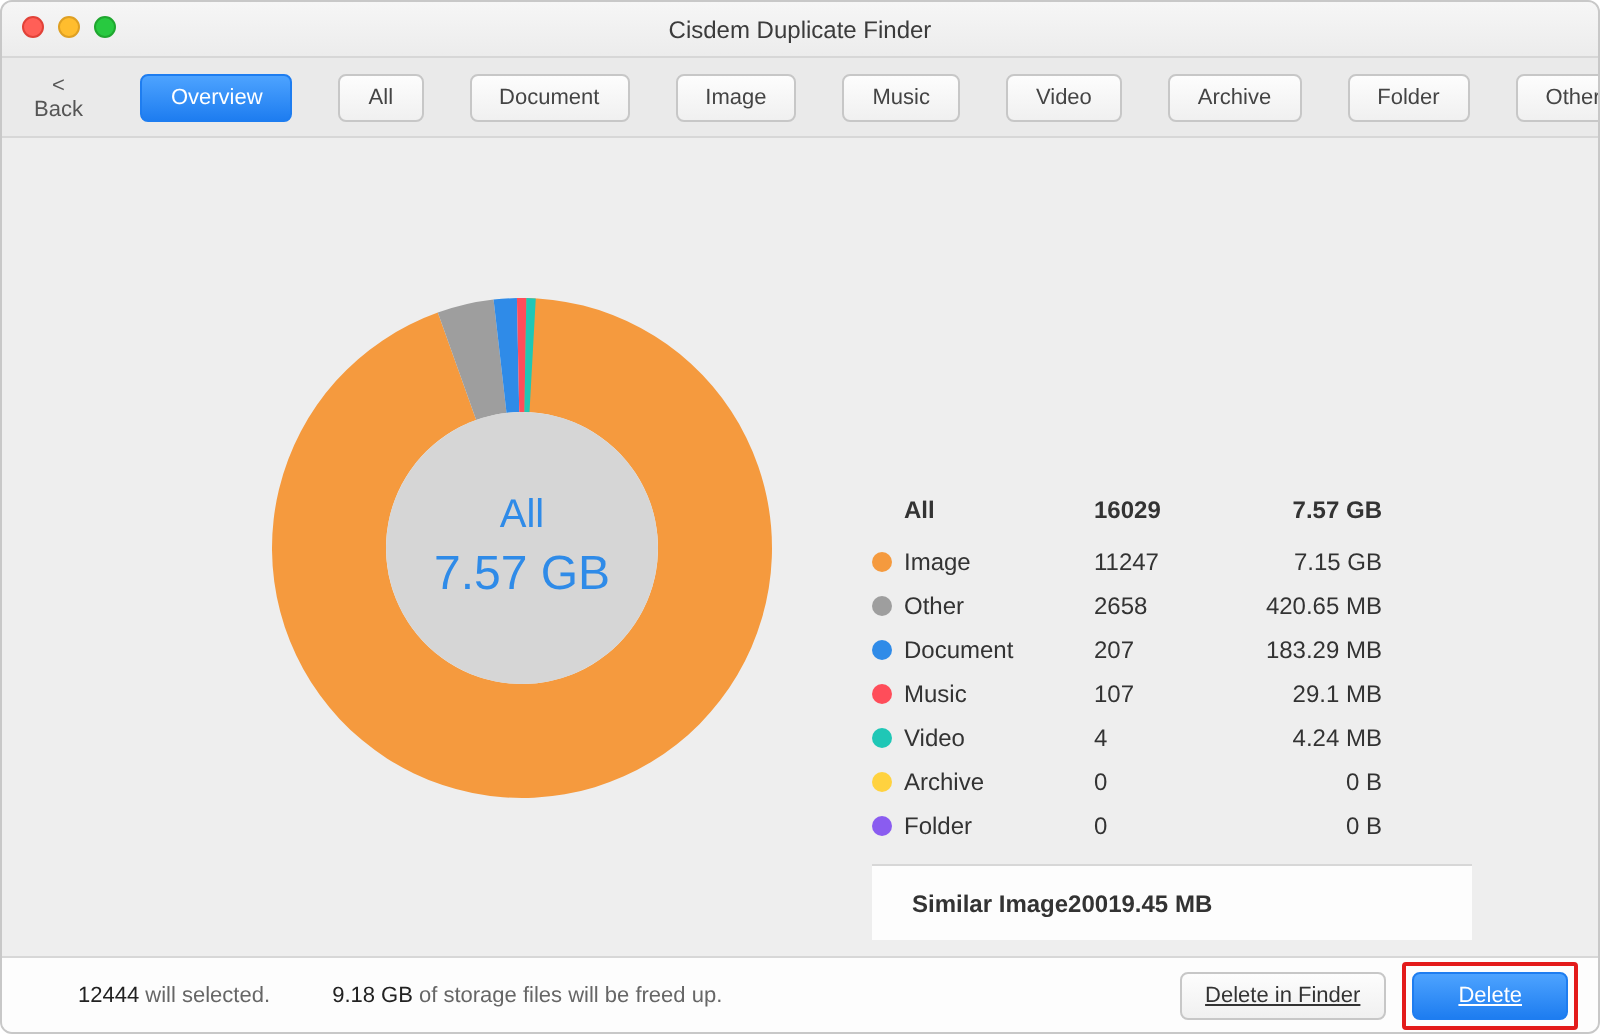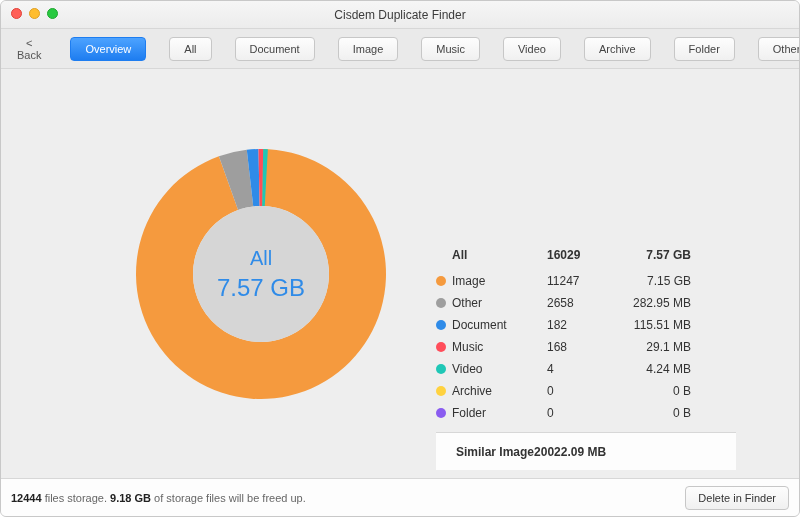--- a/index.html
+++ b/index.html
@@ -38,23 +38,23 @@
   .legend-row.header .dot { visibility:hidden; }
   .legend-row.footer { font-weight:700; margin-top:8px; }
   .legend-row.footer .dot { visibility:hidden; }
   .dot { width:10px; height:10px; border-radius:50%; display:inline-block; }
   .col-count { text-align:left; }
   .col-size { text-align:right; padding-right:6px; }
 
   
   .footer { height:38px; border-top:1px solid #d7d7d7; background:#fdfdfd; display:flex; align-items:center; padding:0 10px; }
   .status { font-size:11px; color:#666; }
-  .status b { color:#222; font-weight:700; }
+  .status b { color:#222; font-weight:400;margin-left:28px; }
   .spacer { flex:1; }
-  .btn { height:24px; border:1px solid #c7c7c7; border-radius:4px; background:linear-gradient(#fdfdfd,#f0f0f0); color:#333; font-size:11px; padding:0 12px; cursor:pointer; }
+  .btn { height:24px; border:1px solid #c7c7c7; border-radius:4px; background:linear-gradient(#fdfdfd,#f0f0f0); color:#333; font-size:11px; padding:0 12px; cursor:pointer;text-decoration:underline; }
   .btn.primary { background:linear-gradient(#4da3ff,#1e7df0); border-color:#1e7df0; color:#fff; padding:0 22px; }
   .delete-frame { border:2px solid #e31b1b; padding:3px; margin-left:8px; border-radius:2px; }
 </style>
 </head>
 <body>
 
 <div class="window">
 
   <div class="titlebar">
     <div class="traffic">
@@ -107,32 +107,32 @@
           <div class="legend-row">
             <span class="dot" style="background: rgb(245, 154, 62);"></span>
             <span>Image</span>
             <span class="col-count">11247</span>
             <span class="col-size">7.15 GB</span>
           </div>
           <div class="legend-row">
             <span class="dot" style="background: rgb(158, 158, 158);"></span>
             <span>Other</span>
             <span class="col-count">2658</span>
-            <span class="col-size">282.95 MB</span>
+            <span class="col-size">420.65 MB</span>
           </div>
           <div class="legend-row">
             <span class="dot" style="background: rgb(47, 139, 232);"></span>
             <span>Document</span>
-            <span class="col-count">182</span>
-            <span class="col-size">115.51 MB</span>
+            <span class="col-count">207</span>
+            <span class="col-size">183.29 MB</span>
           </div>
           <div class="legend-row">
             <span class="dot" style="background: rgb(255, 77, 90);"></span>
             <span>Music</span>
-            <span class="col-count">168</span>
+            <span class="col-count">107</span>
             <span class="col-size">29.1 MB</span>
           </div>
           <div class="legend-row">
             <span class="dot" style="background: rgb(31, 199, 182);"></span>
             <span>Video</span>
             <span class="col-count">4</span>
             <span class="col-size">4.24 MB</span>
           </div>
           <div class="legend-row">
             <span class="dot" style="background: rgb(255, 210, 63);"></span>
@@ -144,27 +144,30 @@
             <span class="dot" style="background: rgb(138, 92, 240);"></span>
             <span>Folder</span>
             <span class="col-count">0</span>
             <span class="col-size">0 B</span>
           </div>
         </div>
       <div class="legend-row footer">
         <span class="dot"></span>
         <span>Similar Image</span>
         <span class="col-count">200</span>
-        <span class="col-size">22.09 MB</span>
+        <span class="col-size">19.45 MB</span>
       </div>
     </div>
 
   </div>
 
   <div class="footer">
     <div class="status">
-      <b>12444</b><span> files storage. </span><b>9.18 GB</b><span> of storage files will be freed up.</span>
+      <b>12444</b><span> will selected. </span><b>9.18 GB</b><span> of storage files will be freed up.</span>
     </div>
     <div class="spacer"></div>
     <button class="btn">Delete in Finder</button>
+    <span class="delete-frame">
+      <button class="btn primary">Delete</button>
+    </span>
   </div>
 
 </div>
 
 </body></html>

